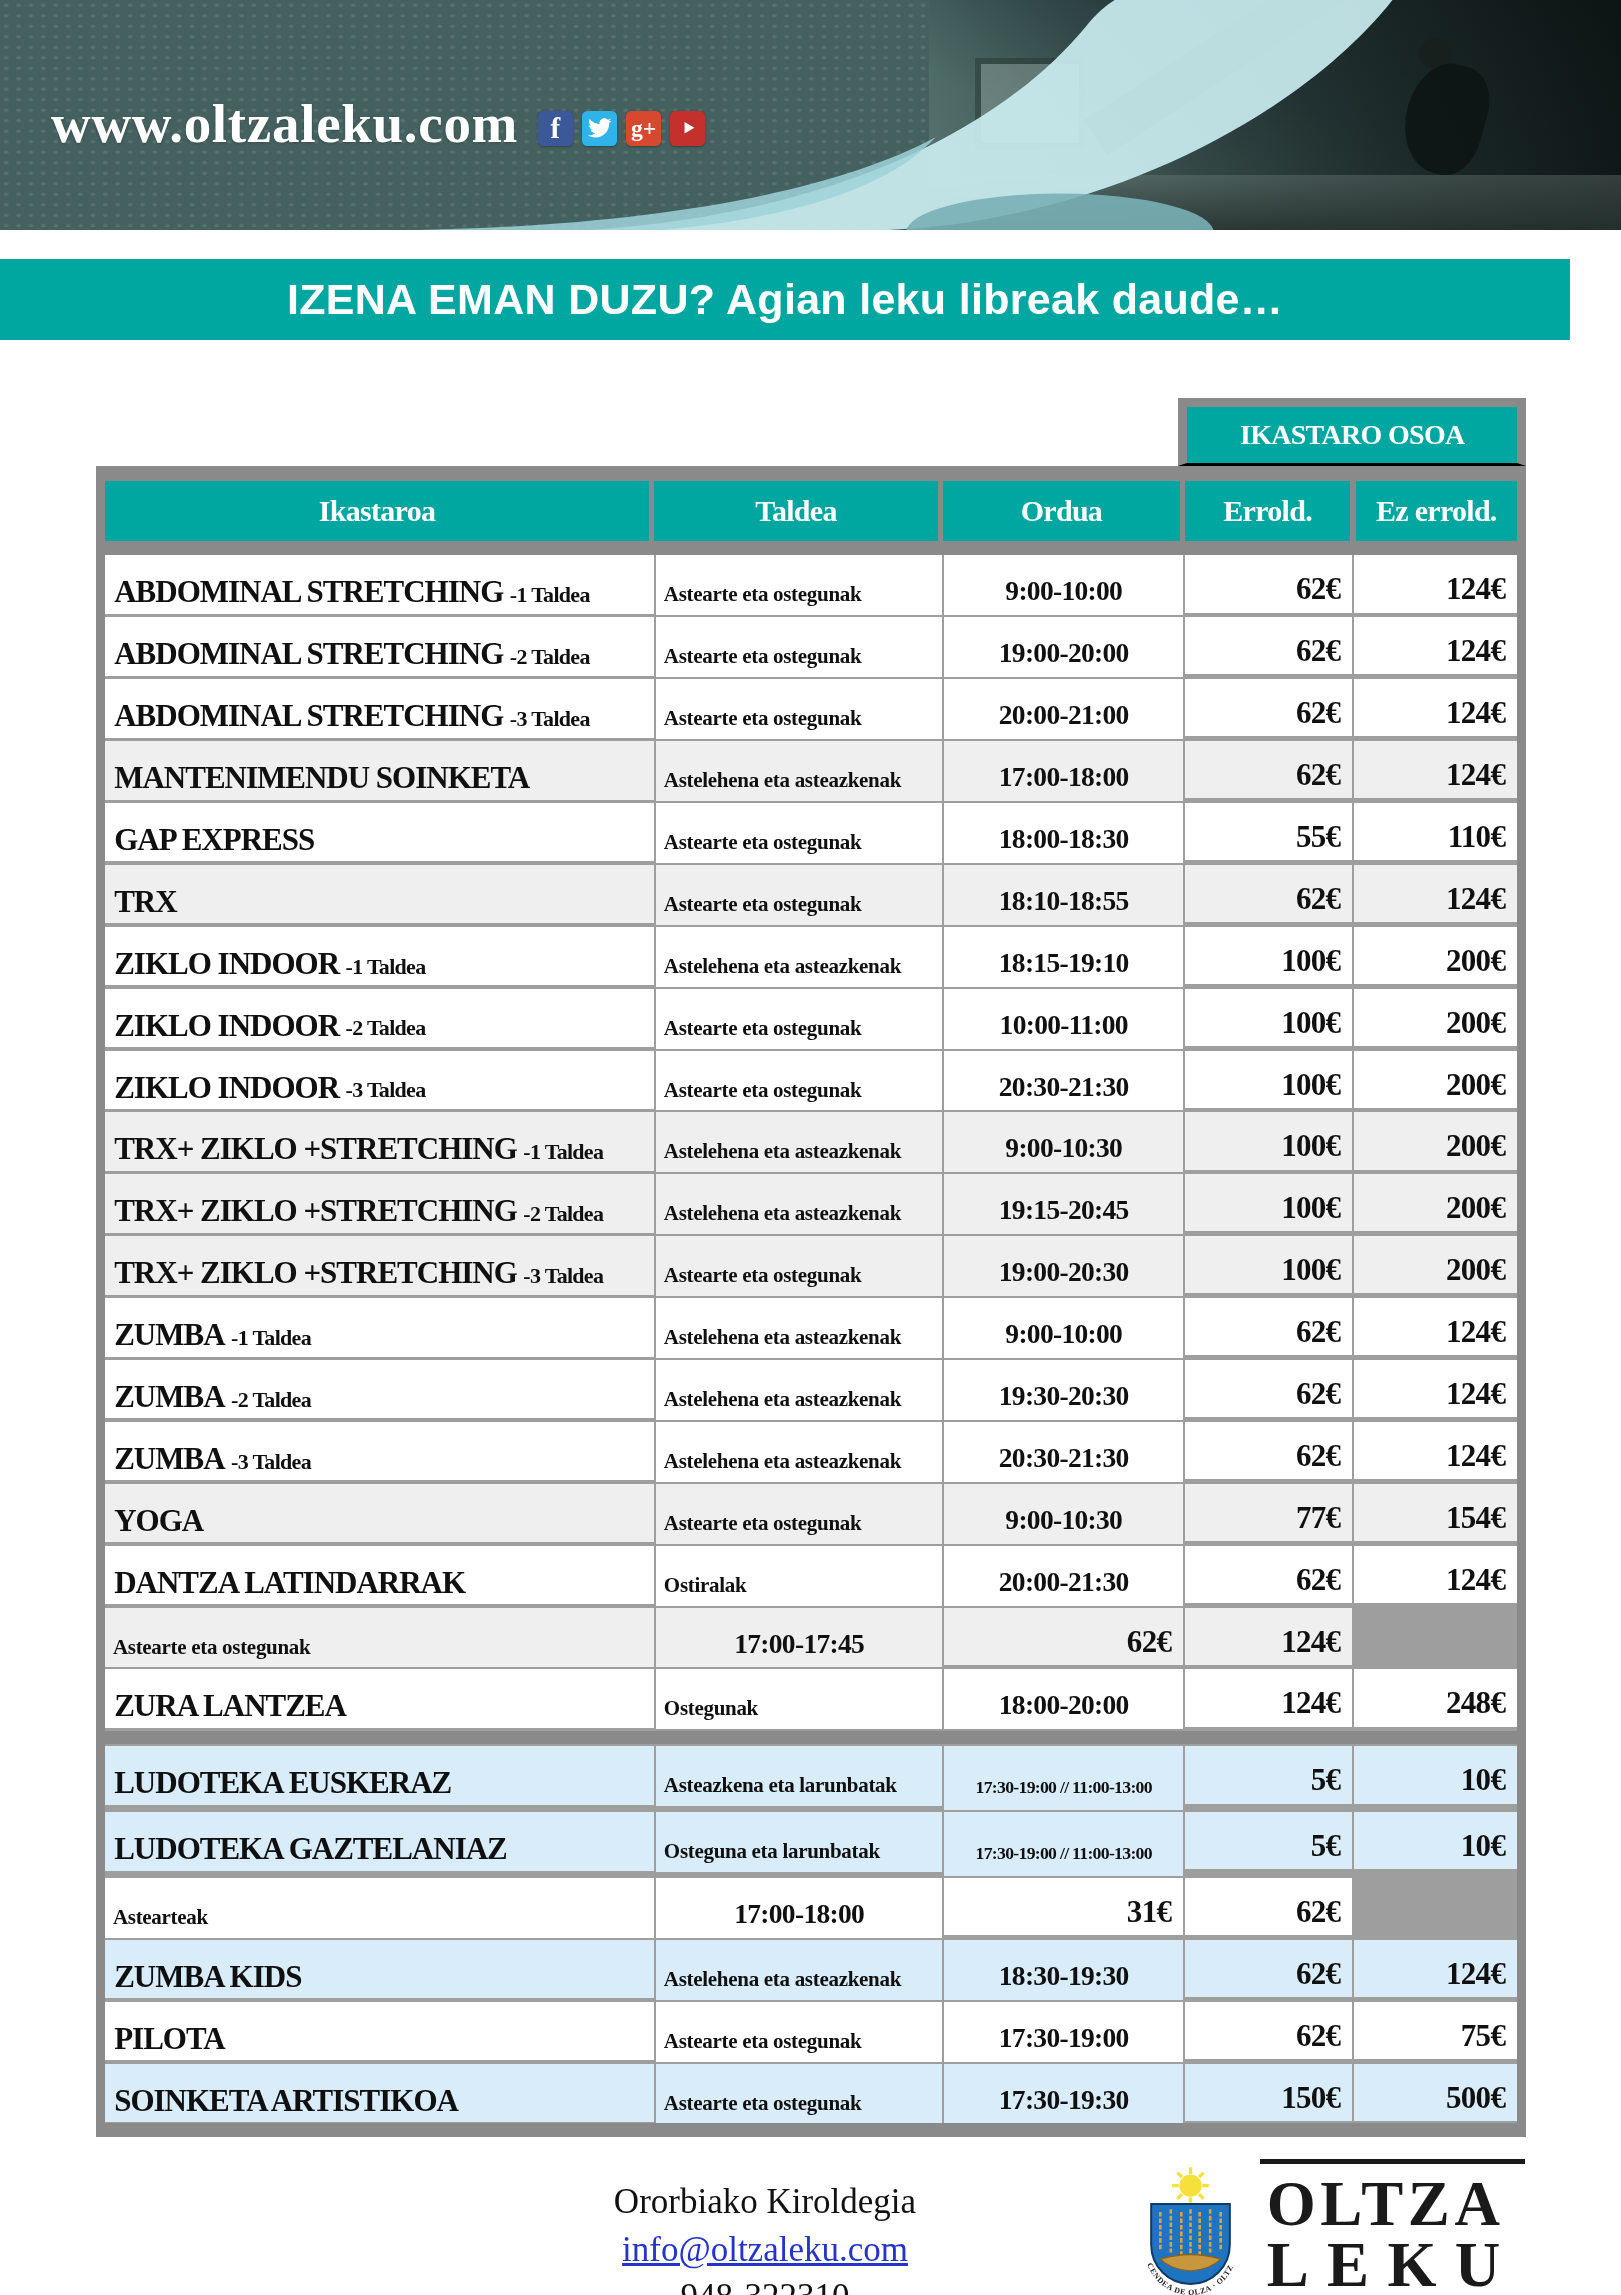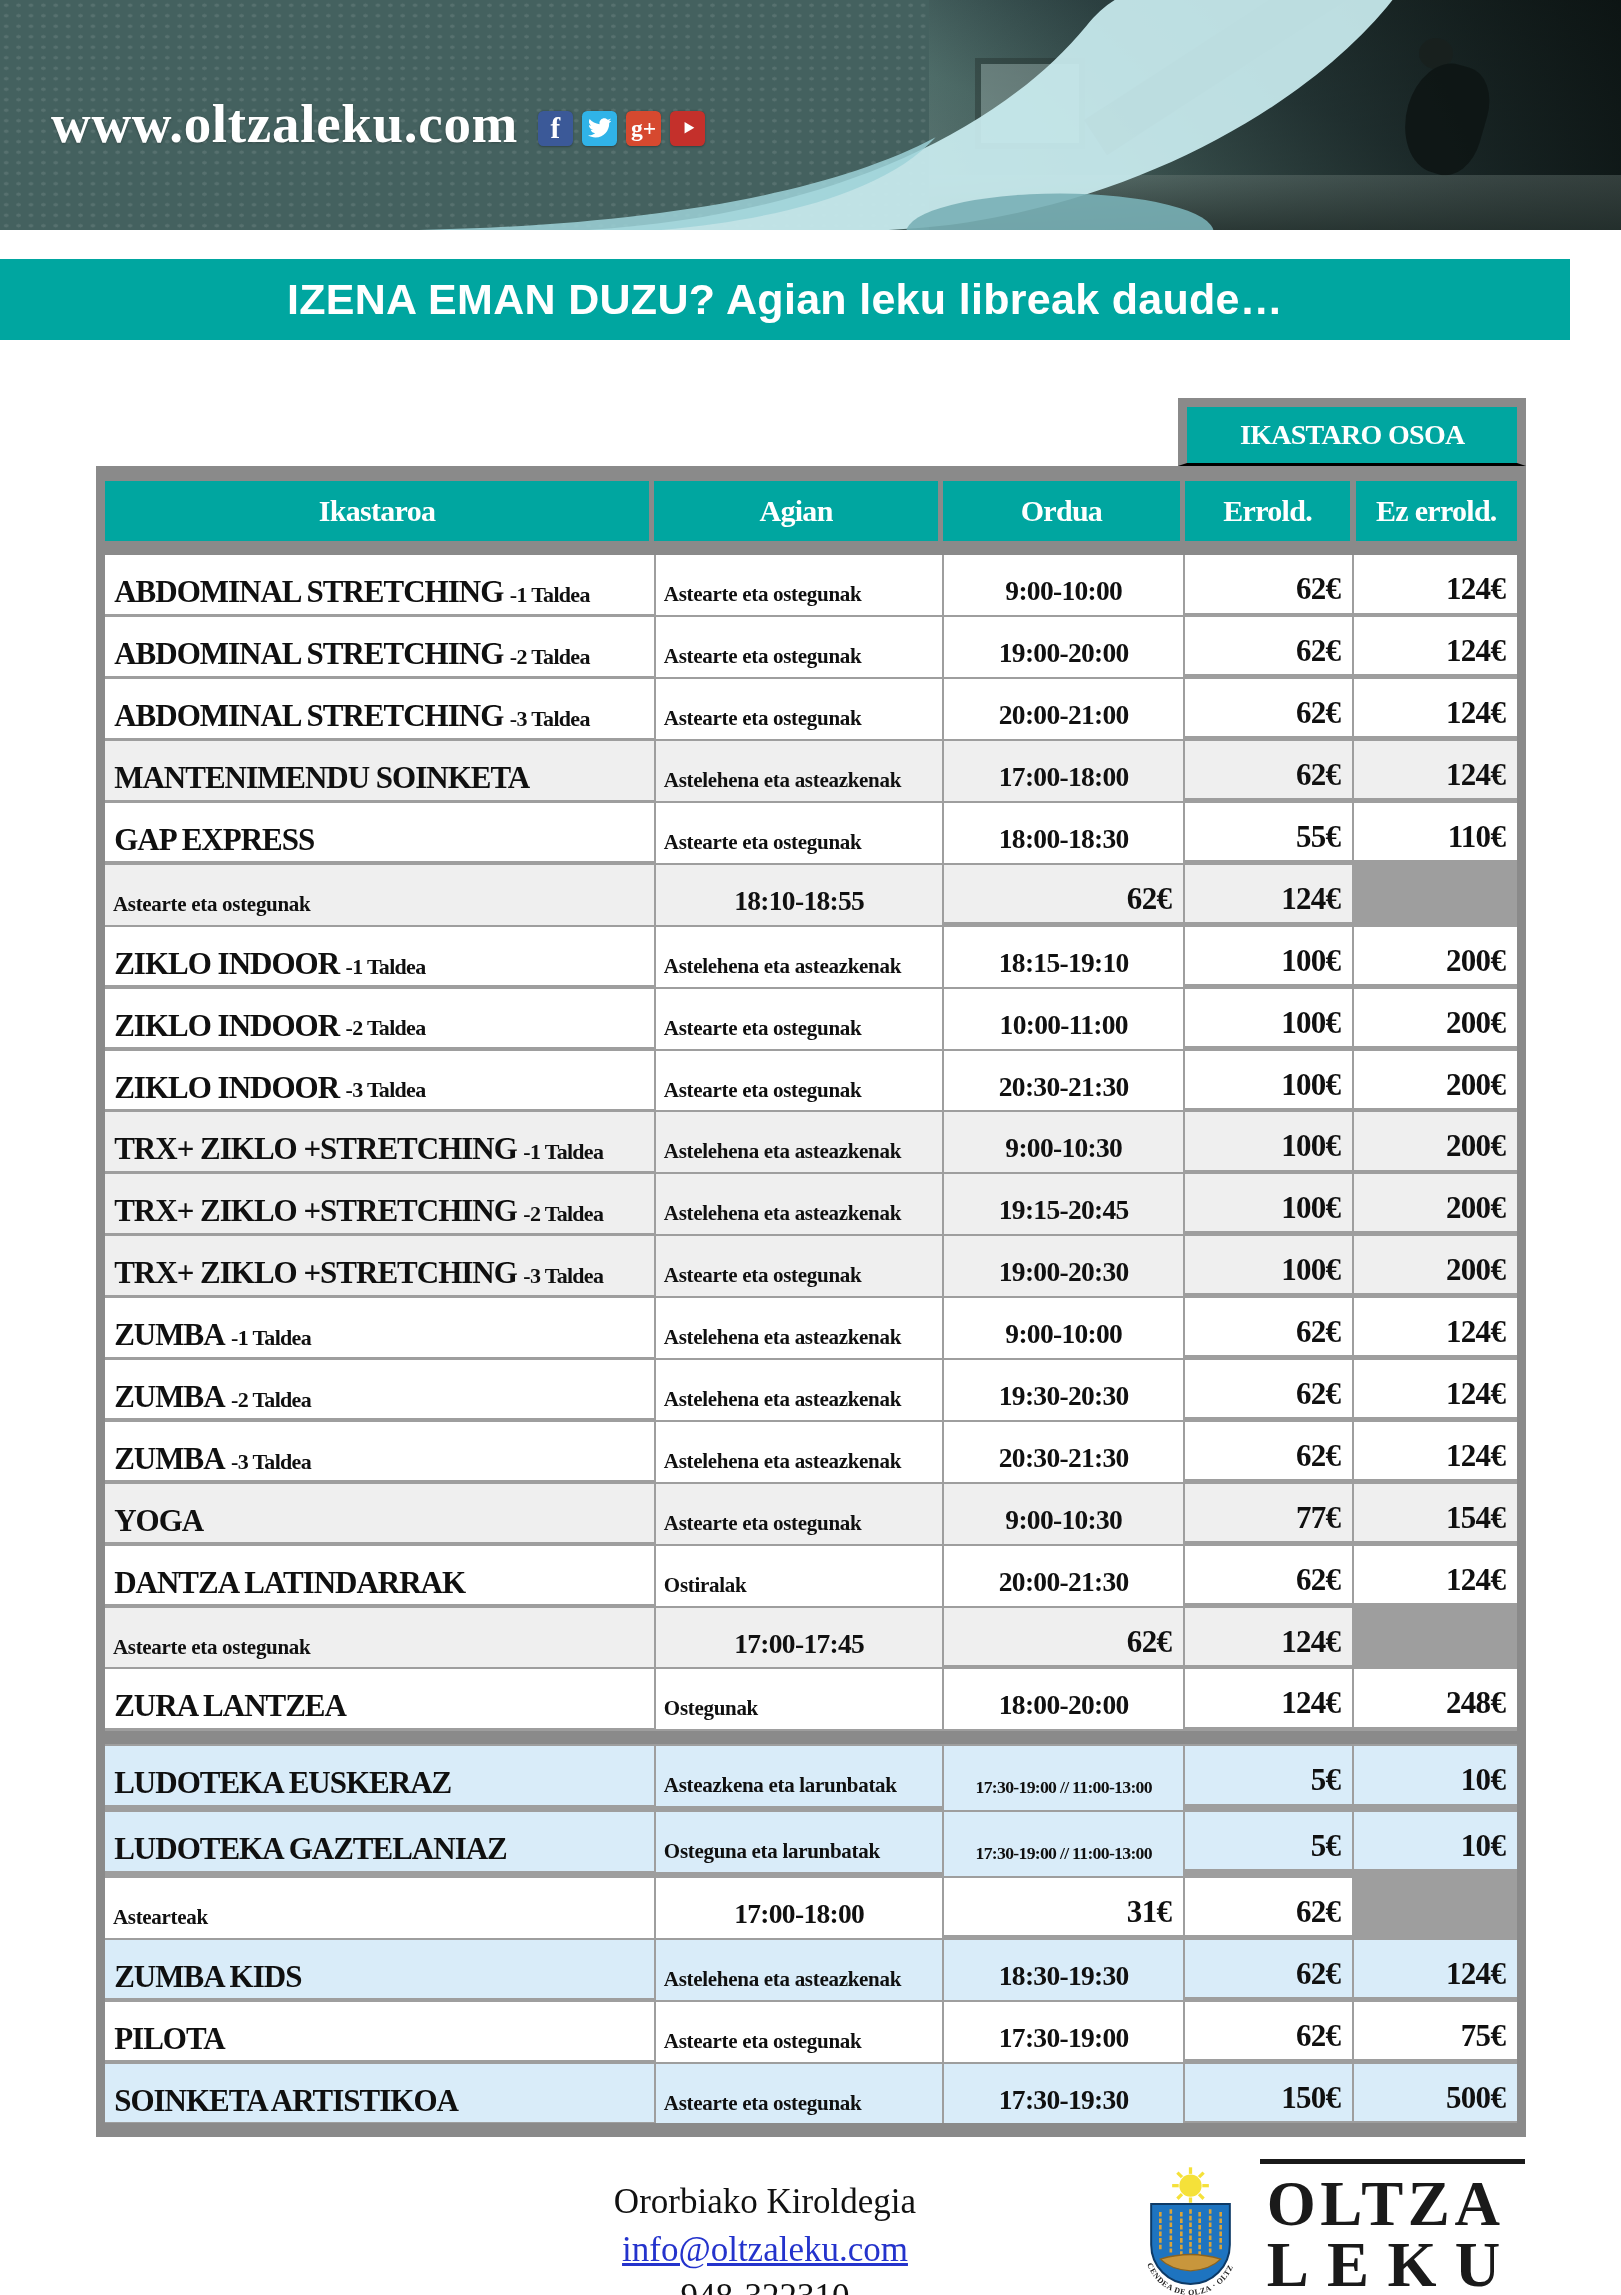--- a/index.html
+++ b/index.html
@@ -127,21 +127,21 @@
     <span>IZENA EMAN DUZU? Agian leku libreak daude…</span>
   </div>
 
   <main class="table-area">
     <div class="cap-row">
       <div class="price-cap">IKASTARO OSOA</div>
     </div>
     <div class="table-frame">
       <div class="thead">
         <div class="th">Ikastaroa</div>
-        <div class="th">Agian</div>
+        <div class="th">Taldea</div>
         <div class="th">Ordua</div>
         <div class="th">Errold.</div>
         <div class="th">Ez errold.</div>
       </div>
       <div class="hband"></div>
       <div class="tbody">
     <div class="trow bg-white">
       <div class="c-name">
         <span class="course">ABDOMINAL STRETCHING</span>
         <span class="group">-1 Taldea</span>
@@ -190,20 +190,24 @@
         <span class="course">GAP EXPRESS</span>
         <span class="group"></span>
       </div>
       <div class="c-day">Astearte eta ostegunak</div>
       <div class="c-time">18:00-18:30</div>
       <div class="c-p1">55€</div>
       <div class="c-p2">110€</div>
     </div>
 
     <div class="trow bg-gray">
+      <div class="c-name">
+        <span class="course">TRX</span>
+        <span class="group"></span>
+      </div>
       <div class="c-day">Astearte eta ostegunak</div>
       <div class="c-time">18:10-18:55</div>
       <div class="c-p1">62€</div>
       <div class="c-p2">124€</div>
     </div>
 
     <div class="trow bg-white">
       <div class="c-name">
         <span class="course">ZIKLO INDOOR</span>
         <span class="group">-1 Taldea</span>

